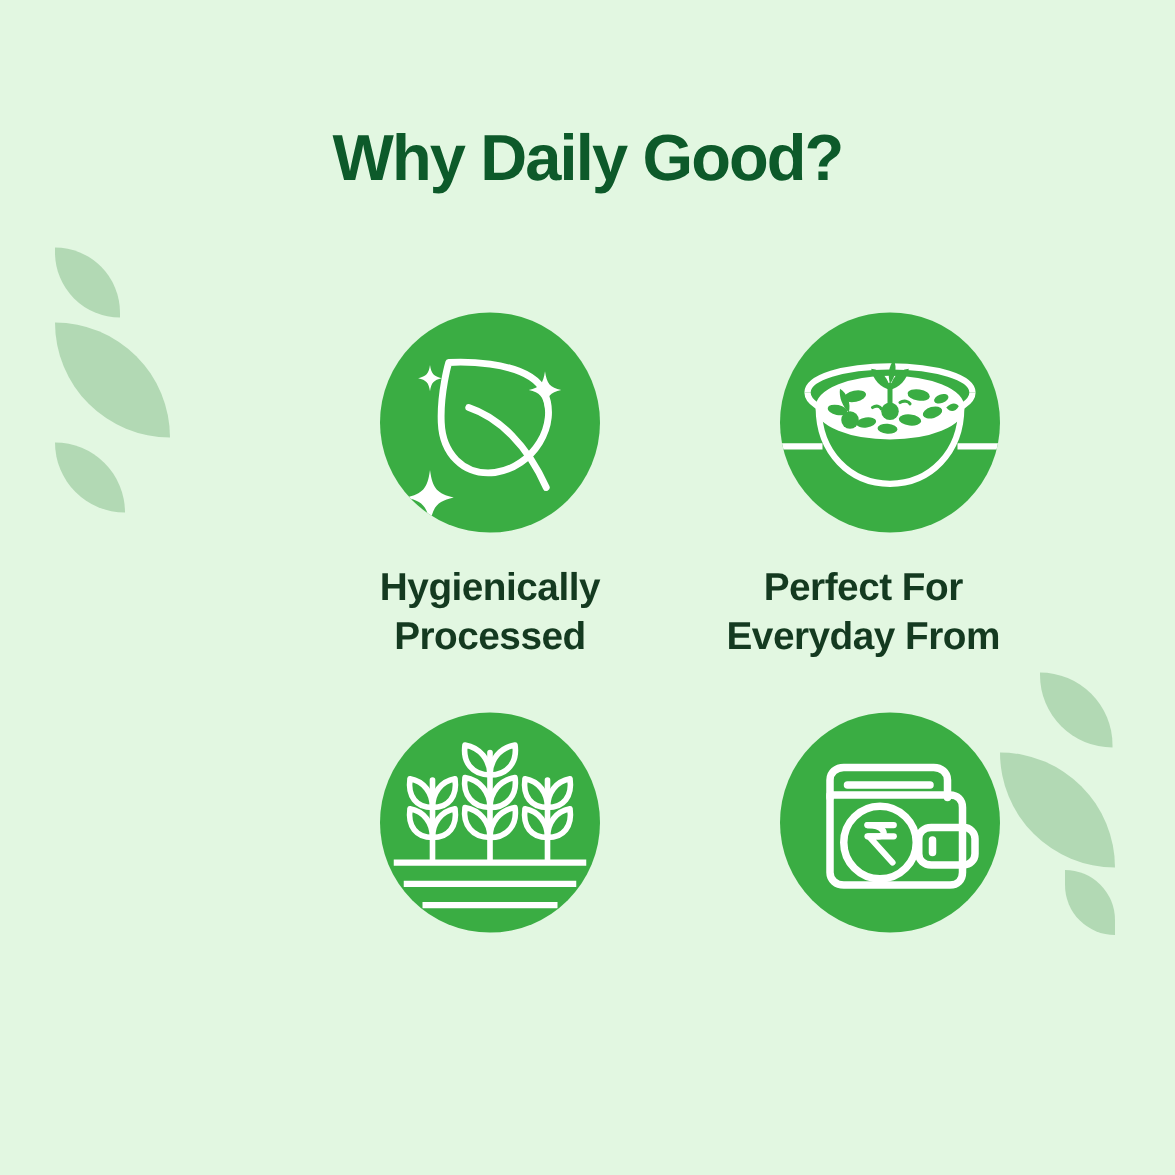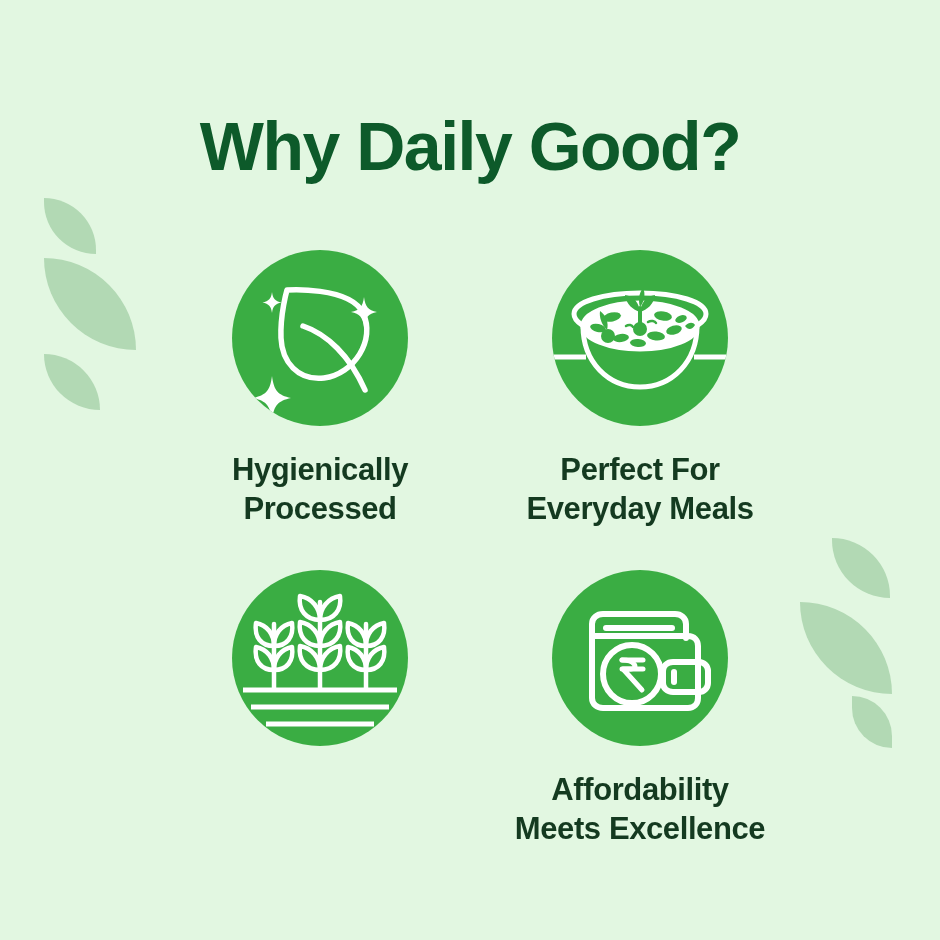--- a/index.html
+++ b/index.html
@@ -43,21 +43,21 @@
   #leaf-cluster-right .lf2 { left: 0px;  top: 64px;  width: 92px;  height: 92px; }
   #leaf-cluster-right .lf3 { left: 52px; top: 158px; width: 40px;  height: 52px; }
 
   
   #page-title {
     position: absolute;
     left: 0;
     top: 66px;
     width: 940px;
     text-align: center;
-    font-size: 68px;
+    font-size: 52px;
     line-height: 1;
     font-weight: 800;
     letter-spacing: -1.5px;
     color: #0d5a2a;
   }
 
   
   #feature-grid {
     position: absolute;
     left: 0;
@@ -65,21 +65,21 @@
     width: 940px;
   }
   .feature-row {
     display: flex;
     width: 940px;
   }
   .feature-cell {
     width: 320px;
     display: flex;
     flex-direction: column;
-    align-items: center;
+    align-items: flex-end;
   }
   #feature-row-1 { padding-left: 160px; }
   #feature-row-2 { padding-left: 160px; margin-top: 42px; }
 
   .feature-icon-circle {
     width: 176px;
     height: 176px;
     border-radius: 50%;
     background: #3aad43;
     display: flex;
@@ -180,21 +180,21 @@
               <ellipse cx="129" cy="69" rx="6" ry="3.5" transform="rotate(-20 129 69)"></ellipse>
               <path d="M133 76 C 137 72, 141 72, 143 75 C 140 80, 136 80, 133 76 Z"></path>
               <circle cx="56" cy="86" r="7"></circle>
               <path d="M55 80 C 50 75, 47 68, 48 61 C 54 65, 57 73, 55 80 Z"></path>
               <path d="M96 72 C 99 70, 103 71, 104 73" fill="none" stroke="#3aad43" stroke-width="2.5" stroke-linecap="round"></path>
               <path d="M74 76 C 77 74, 80 75, 81 77" fill="none" stroke="#3aad43" stroke-width="2.5" stroke-linecap="round"></path>
             </g>
           </svg>
         </div>
         <div class="feature-label">Perfect For
-Everyday Meals</div>
+Everyday From</div>
       </div>
 
     </div>
 
     <div class="feature-row" id="feature-row-2">
 
       <div class="feature-cell">
         <div class="feature-icon-circle">
           <svg viewBox="0 0 176 176">
             <g fill="none" stroke="#ffffff" stroke-width="4.5" stroke-linecap="round" stroke-linejoin="round">
@@ -244,20 +244,18 @@
 
               <circle cx="80" cy="104" r="29"></circle>
             </g>
             <g fill="none" stroke="#ffffff" stroke-width="5" stroke-linecap="round" stroke-linejoin="round">
               <path d="M70 90 L 91 90"></path>
               <path d="M70 99 L 91 99"></path>
               <path d="M70 90 C 84 90, 86 99, 79 99 L 71 99 L 90 120"></path>
             </g>
           </svg>
         </div>
-        <div class="feature-label">Affordability
-Meets Excellence</div>
       </div>
 
     </div>
 
   </div>
 </div>
 
 </body></html>

